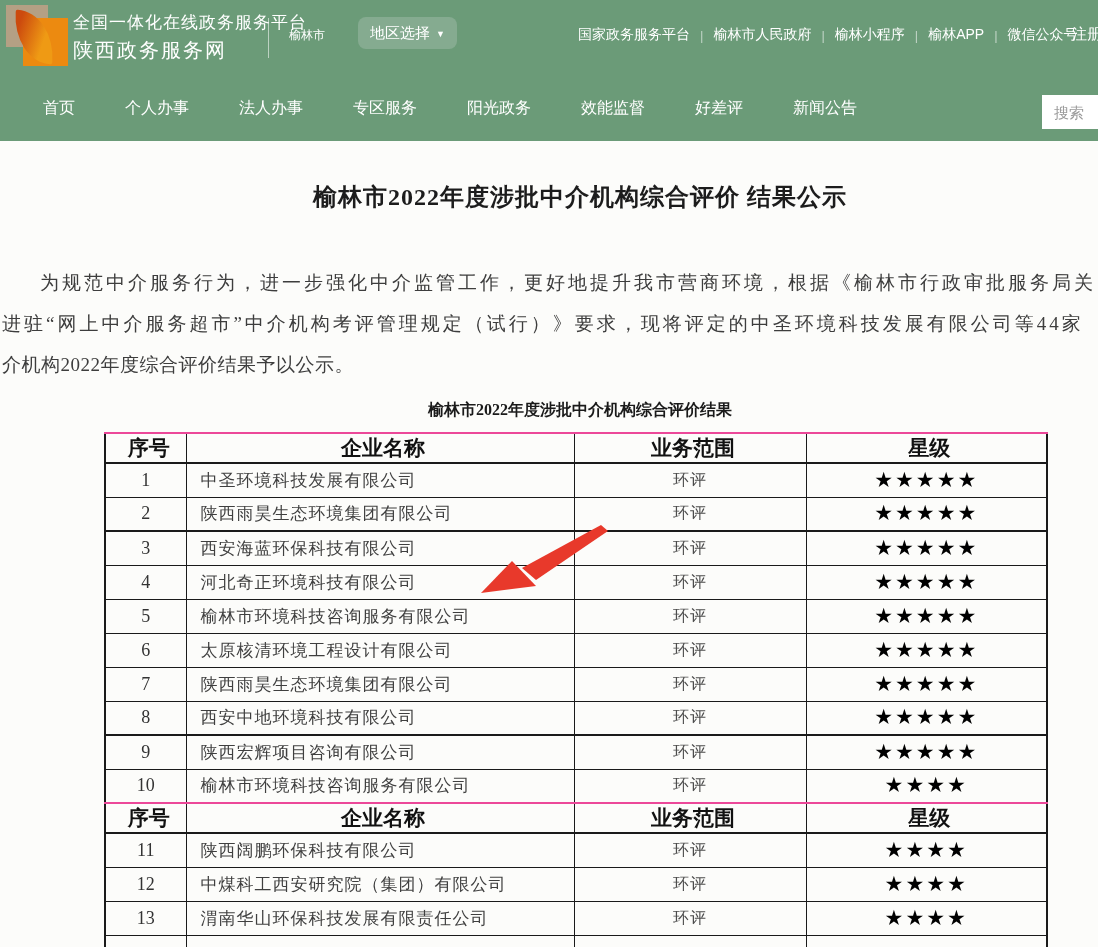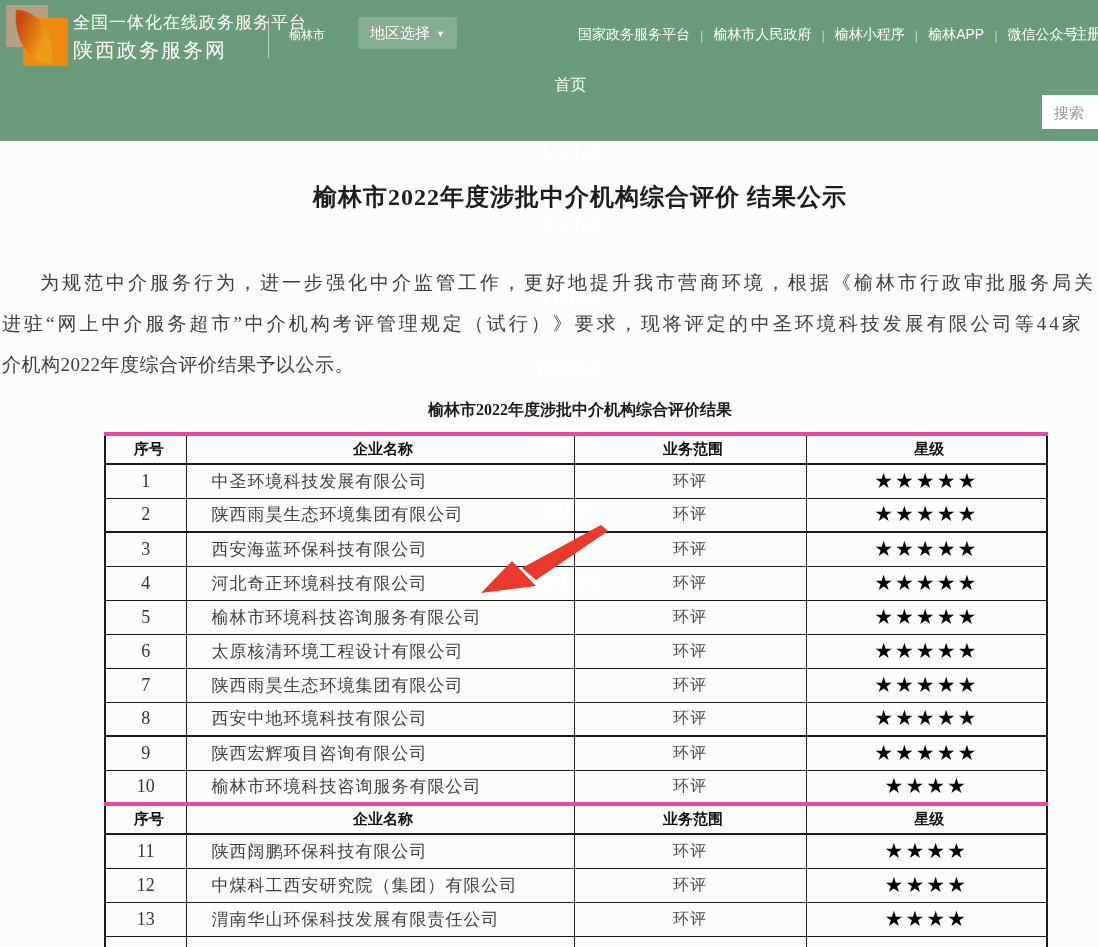--- a/index.html
+++ b/index.html
@@ -14,54 +14,54 @@
   .logo .sq-orange { position:absolute; left:17px; top:13px; width:45px; height:48px; background:#ec8a10; }
   .logo .leaf { position:absolute; left:8px; top:6px; width:40px; height:52px;
     background:linear-gradient(105deg,#cc4a0e 15%,#ef9a14 70%);
     border-radius:4% 95% 4% 95%; transform:rotate(4deg); }
   .brand-text { position:absolute; left:73px; top:11px; color:#fff; }
   .brand-text .small { font-size:17px; letter-spacing:1px; }
   .brand-text .big { font-size:20px; letter-spacing:2px; margin-top:3px; }
   .vdiv { position:absolute; left:268px; top:18px; width:1px; height:40px; background:rgba(255,255,255,.55); }
   .city { position:absolute; left:289px; top:27px; color:#fff; font-size:12px; }
   .region-btn { position:absolute; left:358px; top:17px; height:32px; line-height:32px; padding:0 12px;
-    background:#85ab90; color:#fff; font-size:15px; border:none; cursor:pointer; border-radius:2px; }
+    background:#85ab90; color:#fff; font-size:15px; border:none; cursor:pointer; border-radius:8px; }
   .region-btn .caret { font-size:9px; margin-left:6px; vertical-align:1px; }
   .top-links { position:absolute; left:578px; top:26px; display:flex; align-items:center; white-space:nowrap; color:#fff; font-size:14px; }
   .top-link { color:#fff; text-decoration:none; cursor:pointer; }
   .sep { color:rgba(255,255,255,.55); margin:0 10px; font-size:13px; }
   .register { position:absolute; left:1072px; top:25px; color:#fff; font-size:15px; white-space:nowrap; cursor:pointer; text-decoration:none; }
 
   .navrow { position:absolute; top:75px; left:0; width:100%; height:66px; }
-  .nav-menu { display:flex; padding-left:43px; gap:50px; height:66px; align-items:center;flex-direction:column; }
+  .nav-menu { display:flex; padding-left:43px; gap:50px; height:66px; align-items:center; }
   .nav-item { color:#fff; font-size:16px; text-decoration:none; cursor:pointer; white-space:nowrap; }
   .search-input { position:absolute; left:1042px; top:20px; width:130px; height:34px; background:#fff;
     border:none; outline:none; padding:0 12px; font-size:15px; color:#333; font-family:"Liberation Sans",sans-serif; }
   .search-input::placeholder { color:#9a9a9a; }
 
   
   .article { position:absolute; top:141px; left:0; width:1160px; color:#1f1f1f;
     font-family:"Liberation Serif",serif; }
   .title { margin-top:40px; text-align:center; font-size:24px; font-weight:bold; color:#1c1c1c; letter-spacing:1px; }
   .para { margin-top:49px; }
   .pline { white-space:nowrap; line-height:41px; font-size:19px; color:#3d3d3d; letter-spacing:3px; padding-left:2px; }
   .pline.indent { padding-left:40px; }
   .pline.last { letter-spacing:0.5px; }
   .caption { margin-top:15px; text-align:center; font-size:16px; font-weight:bold; color:#1a1a1a; }
 
   
   .tablewrap { margin:11px 0 0 104px; width:944px; }
   table.eval { border-collapse:collapse; width:100%; border:2px solid #1a1a1a; font-family:"Liberation Serif",serif; }
   table.eval th, table.eval td { border:1px solid #1a1a1a; }
-  table.eval th { border-top:4px solid #ec4899; border-bottom:2px solid #1a1a1a;
-    height:30px; font-size:15px; font-weight:bold; color:#111; text-align:center;padding-left:6px; }
+  table.eval th { border-top:2px solid #ec4899; border-bottom:2px solid #1a1a1a;
+    height:30px; font-size:21px; font-weight:bold; color:#111; text-align:center;padding-left:6px; }
   table.eval td { height:34px; }
   tr.thick td { border-top-width:2px; }
   td.no    { width:81px;  text-align:center; font-size:18px; color:#333; }
-  td.name  { width:388px; text-align:left; padding-left:25px; font-size:17px; color:#3f3f3f; letter-spacing:1px; }
+  td.name  { width:388px; text-align:left; padding-left:14px; font-size:17px; color:#3f3f3f; letter-spacing:1px; }
   td.scope { width:232px; text-align:center; font-size:16px; color:#4c4c4c; letter-spacing:1px; }
   td.stars { width:241px; text-align:center; font-size:21px; color:#000; letter-spacing:2px; }
 
   .arrow-svg { position:absolute; left:0; top:0; pointer-events:none; }
 </style>
 </head>
 <body>
 
 <div class="topbar">
   <div class="brandrow">

